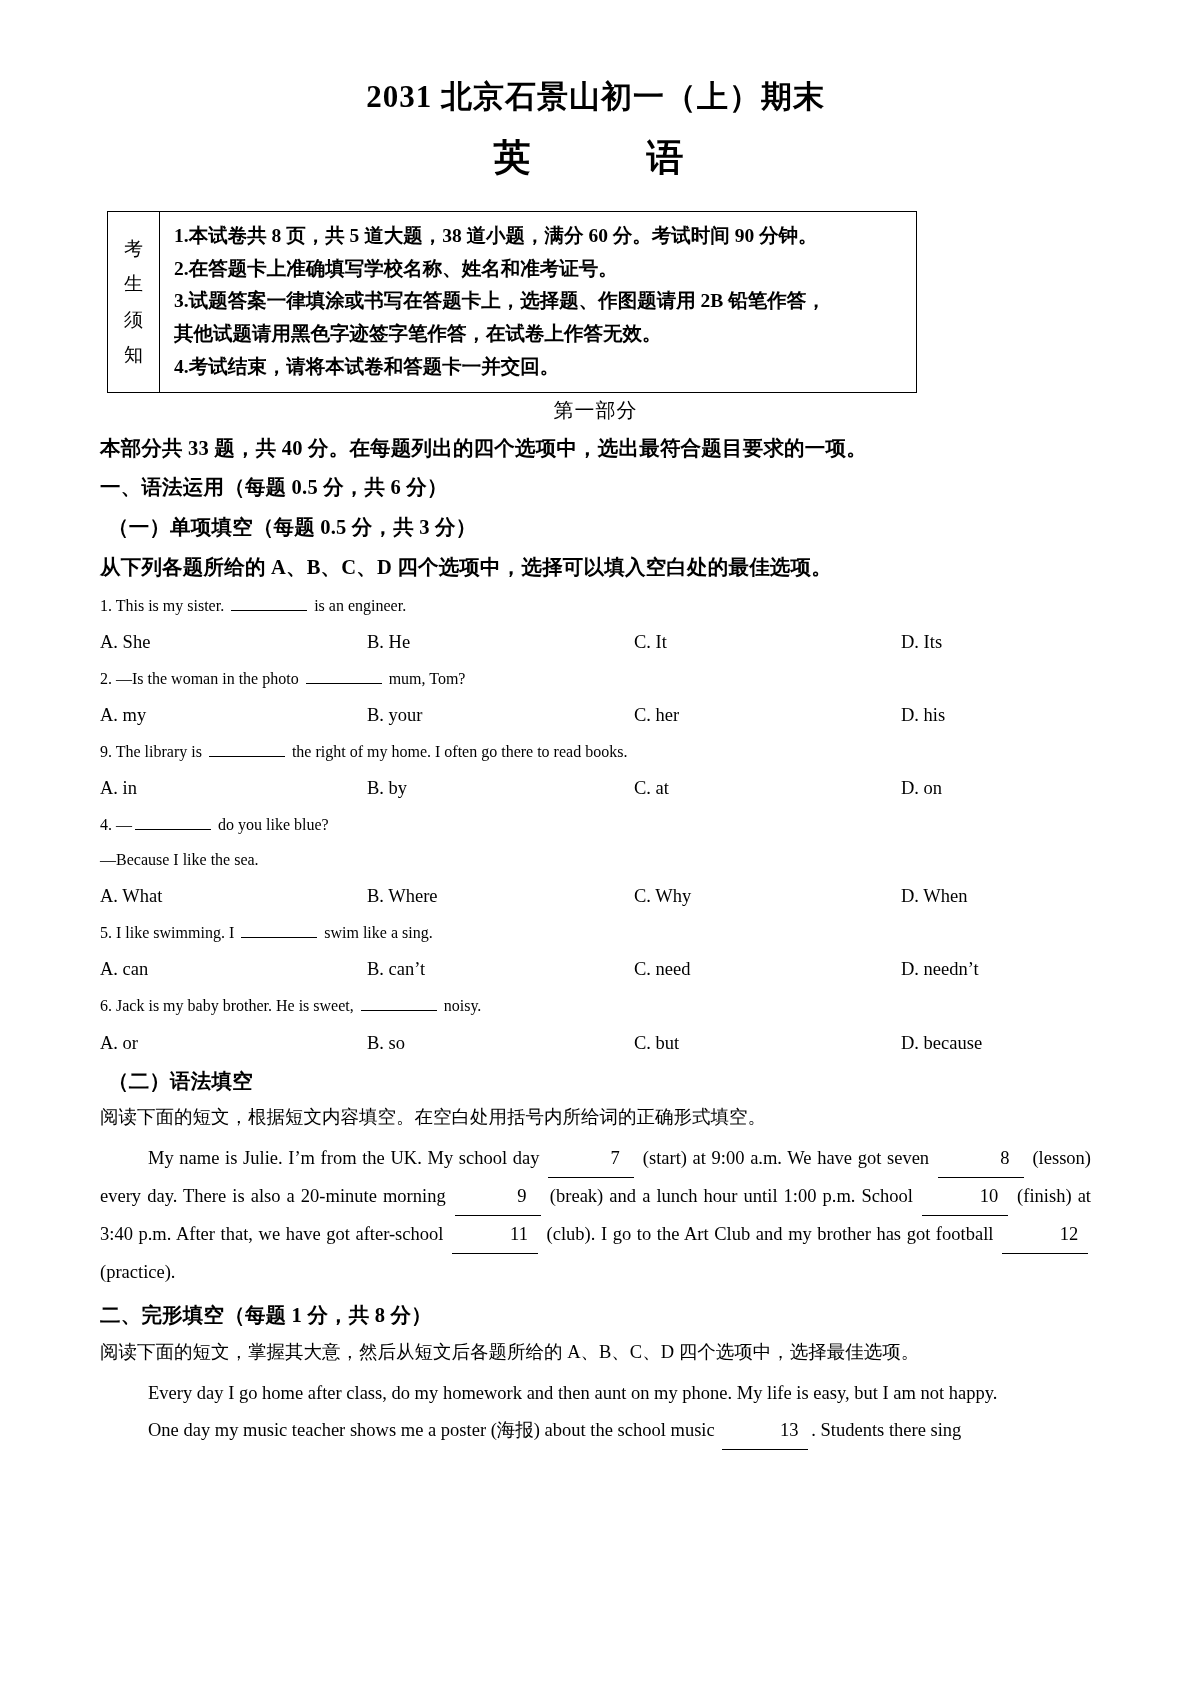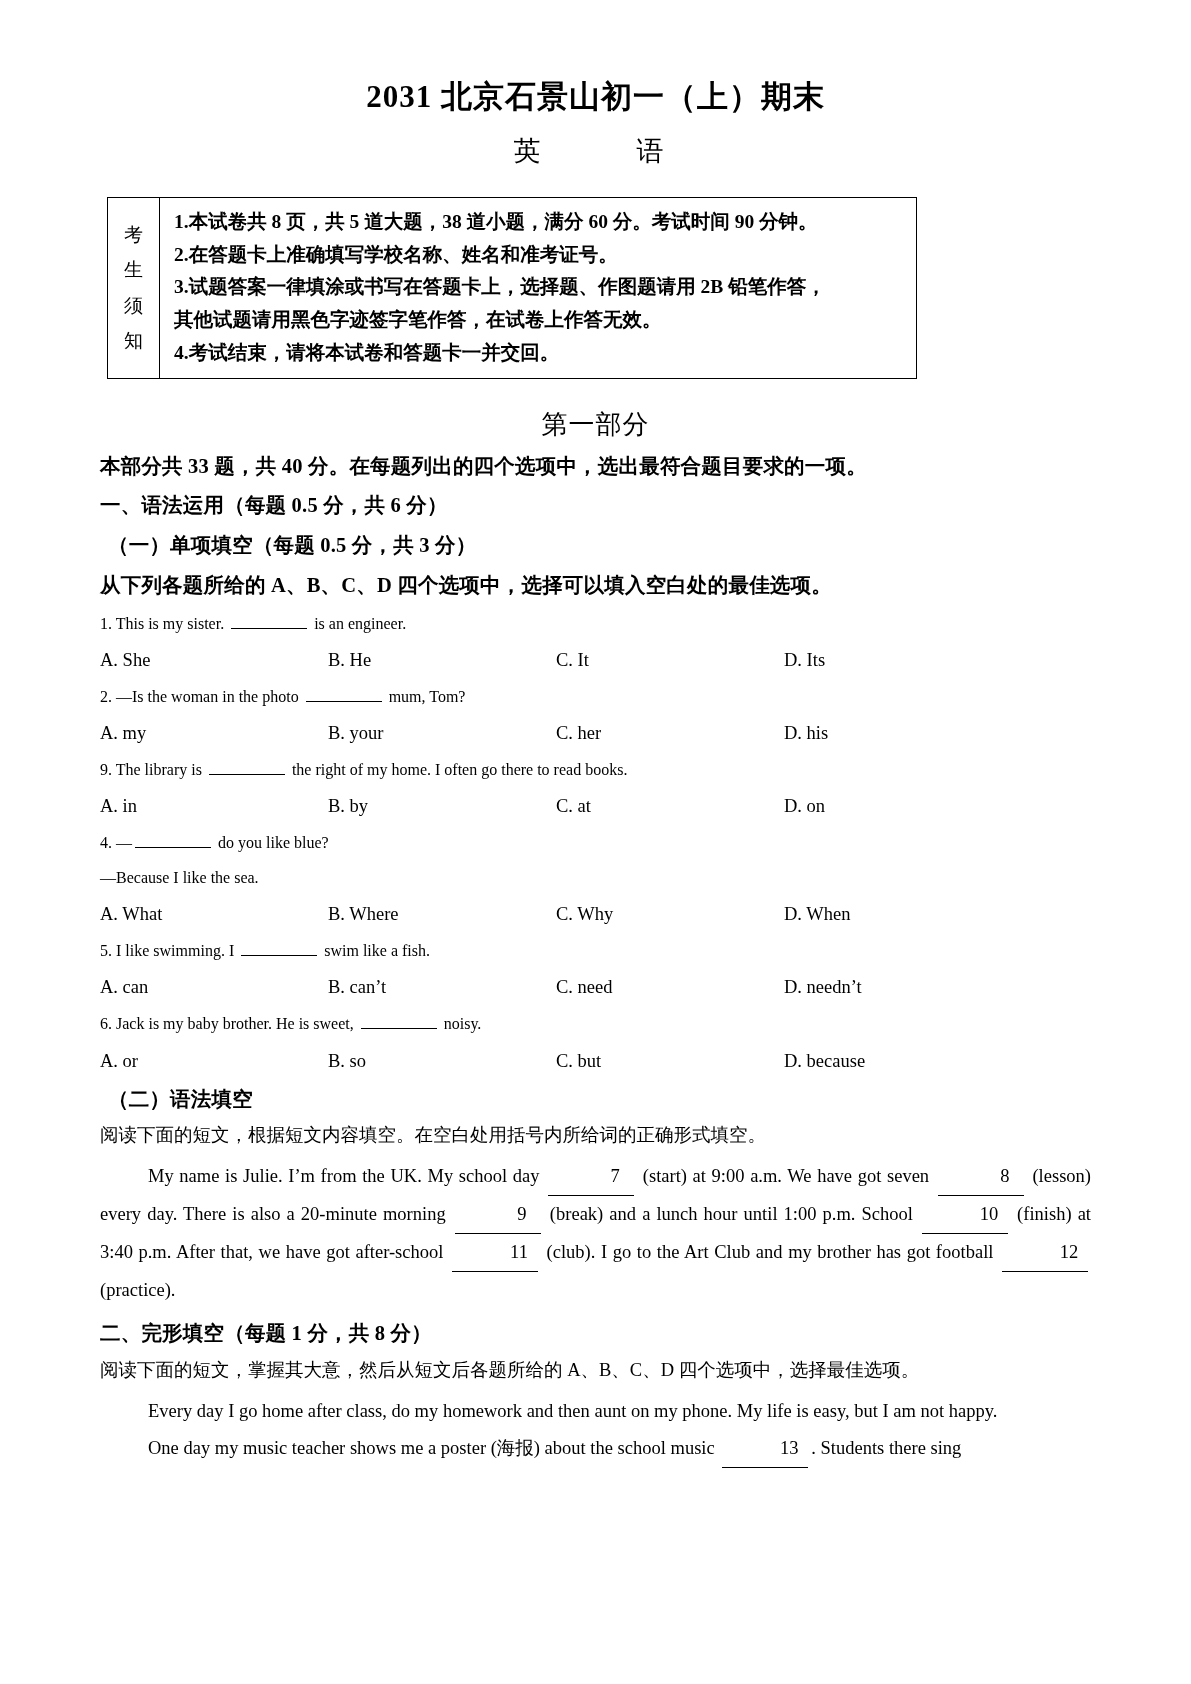--- a/index.html
+++ b/index.html
@@ -24,22 +24,22 @@
   .doc-title {
     text-align: center;
     font-size: 31px;
     font-weight: bold;
     letter-spacing: 1px;
     margin-top: 78px;
     line-height: 1.25;
   }
   .doc-subtitle {
     text-align: center;
-    font-size: 27px;
-    font-weight: normal;
+    font-size: 37px;
+    font-weight: bold;
     letter-spacing: 14px;
     margin-top: 16px;
   }
 
   
   .notice-box {
     margin-top: 28px;
     margin-left: 7px;
     width: 810px;
     border: 1.6px solid #000;
@@ -65,23 +65,23 @@
     padding: 8px 12px 8px 14px;
     font-size: 19.5px;
     font-weight: bold;
     line-height: 1.68;
   }
   .notice-body p { margin: 0; }
 
   
   .part-title {
     text-align: center;
-    font-size: 26px;
+    font-size: 20px;
     font-weight: normal;
-    margin-top: 28px;
+    margin-top: 4px;
     letter-spacing: 1px;
   }
   .cn-bold {
     font-size: 20.5px;
     font-weight: bold;
     margin-top: 9px;
     line-height: 1.5;
     letter-spacing: 0.2px;
   }
   .cn-bold.indent1 { padding-left: 8px; }
@@ -94,20 +94,21 @@
   .q-line {
     font-size: 16px;
     margin-top: 12px;
     line-height: 1.4;
   }
   .options {
     display: flex;
     font-size: 18.5px;
     margin-top: 13px;
     line-height: 1.4;
+    gap: 39px;
   }
   .options .opt { width: 228px; flex: 0 0 228px; }
   .options .opt:last-child { flex: 1 1 auto; }
 
   .blank-inline {
     display: inline-block;
     min-width: 76px;
     border-bottom: 1px solid #000;
     text-align: center;
     vertical-align: baseline;
@@ -205,21 +206,21 @@
   <div class="options">
     <div class="opt">A. What</div>
     <div class="opt">B. Where</div>
     <div class="opt">C. Why</div>
     <div class="opt">D. When</div>
   </div>
 
   <div class="q-line">
     <span>5. I like swimming. I</span>
     <span class="blank-inline"></span>
-    <span>swim like a fish.</span>
+    <span>swim like a sing.</span>
   </div>
   <div class="options">
     <div class="opt">A. can</div>
     <div class="opt">B. can’t</div>
     <div class="opt">C. need</div>
     <div class="opt">D. needn’t</div>
   </div>
 
   <div class="q-line">
     <span>6. Jack is my baby brother. He is sweet,</span>

